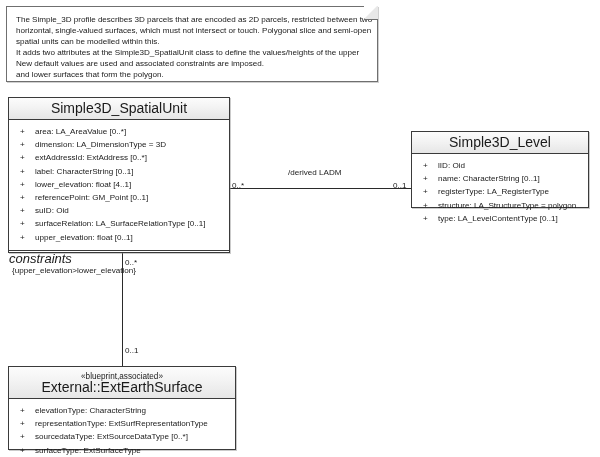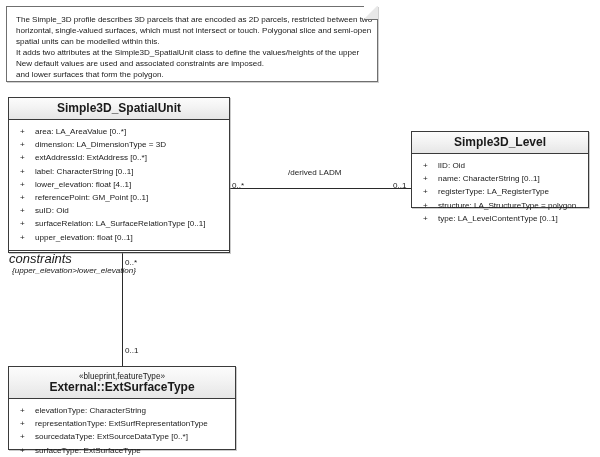--- a/index.html
+++ b/index.html
@@ -73,23 +73,23 @@
     box-sizing: border-box;
   }
   .uml-stereotype {
     display: block;
     font-size: 8.2px;
     line-height: 10px;
     font-weight: normal;
   }
   .uml-name {
     display: block;
-    font-size: 12px;
+    font-size: 14px;
     line-height: 11px;
-    font-weight: bold;
+    font-weight: normal;
   }
   .uml-compartment {
     padding: 5px 4px 6px 4px;
     box-sizing: border-box;
   }
   .uml-attr {
     display: flex;
     font-size: 8.1px;
     line-height: 13.2px;
     white-space: nowrap;
@@ -111,21 +111,20 @@
     text-align: left;
     font-style: italic;
     font-size: 13px;
     line-height: 12px;
   }
   .uml-constraints-item {
     text-align: left;
     padding-left: 3px;
     font-size: 8.1px;
     line-height: 12px;
-    font-style: italic;
   }
 
   
   #spatial-unit {
     left: 8px;
     top: 97px;
     width: 222px;
     height: 156px;
   }
   #level-class {
@@ -266,22 +265,22 @@
     </div>
     <div class="uml-attr">
       <span class="uml-vis">+</span>
       <span class="uml-attr-text">type: LA_LevelContentType [0..1]</span>
     </div>
   </div>
 </div>
 
 <div class="uml-class" id="earth-surface">
   <div class="uml-header">
-    <span class="uml-stereotype">«blueprint,featureType»</span>
-    <span class="uml-name">External::ExtSurfaceType</span>
+    <span class="uml-stereotype">«blueprint,associated»</span>
+    <span class="uml-name">External::ExtEarthSurface</span>
   </div>
   <div class="uml-compartment">
     <div class="uml-attr">
       <span class="uml-vis">+</span>
       <span class="uml-attr-text">elevationType: CharacterString</span>
     </div>
     <div class="uml-attr">
       <span class="uml-vis">+</span>
       <span class="uml-attr-text">representationType: ExtSurfRepresentationType</span>
     </div>

